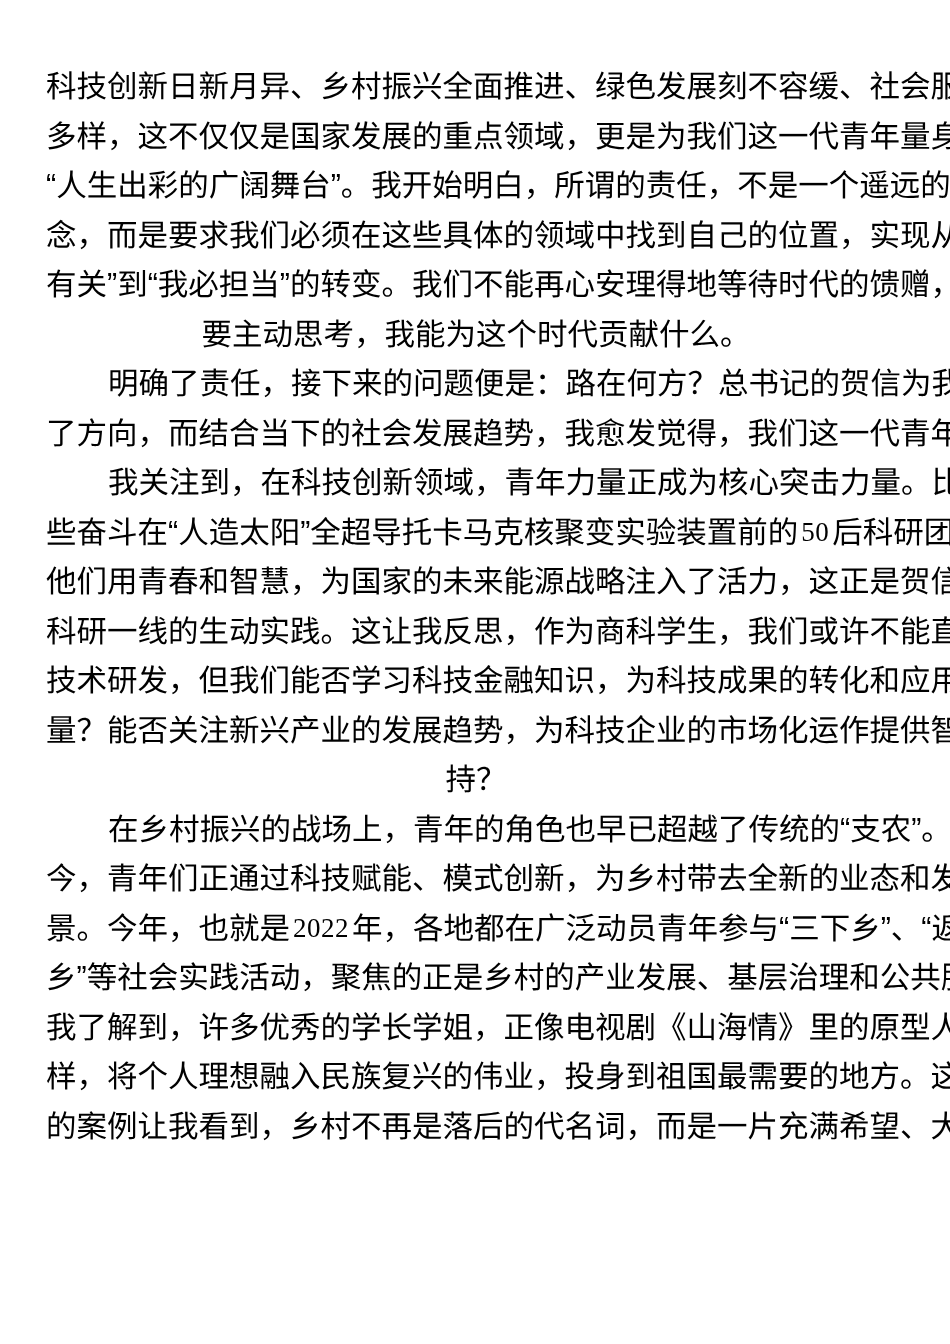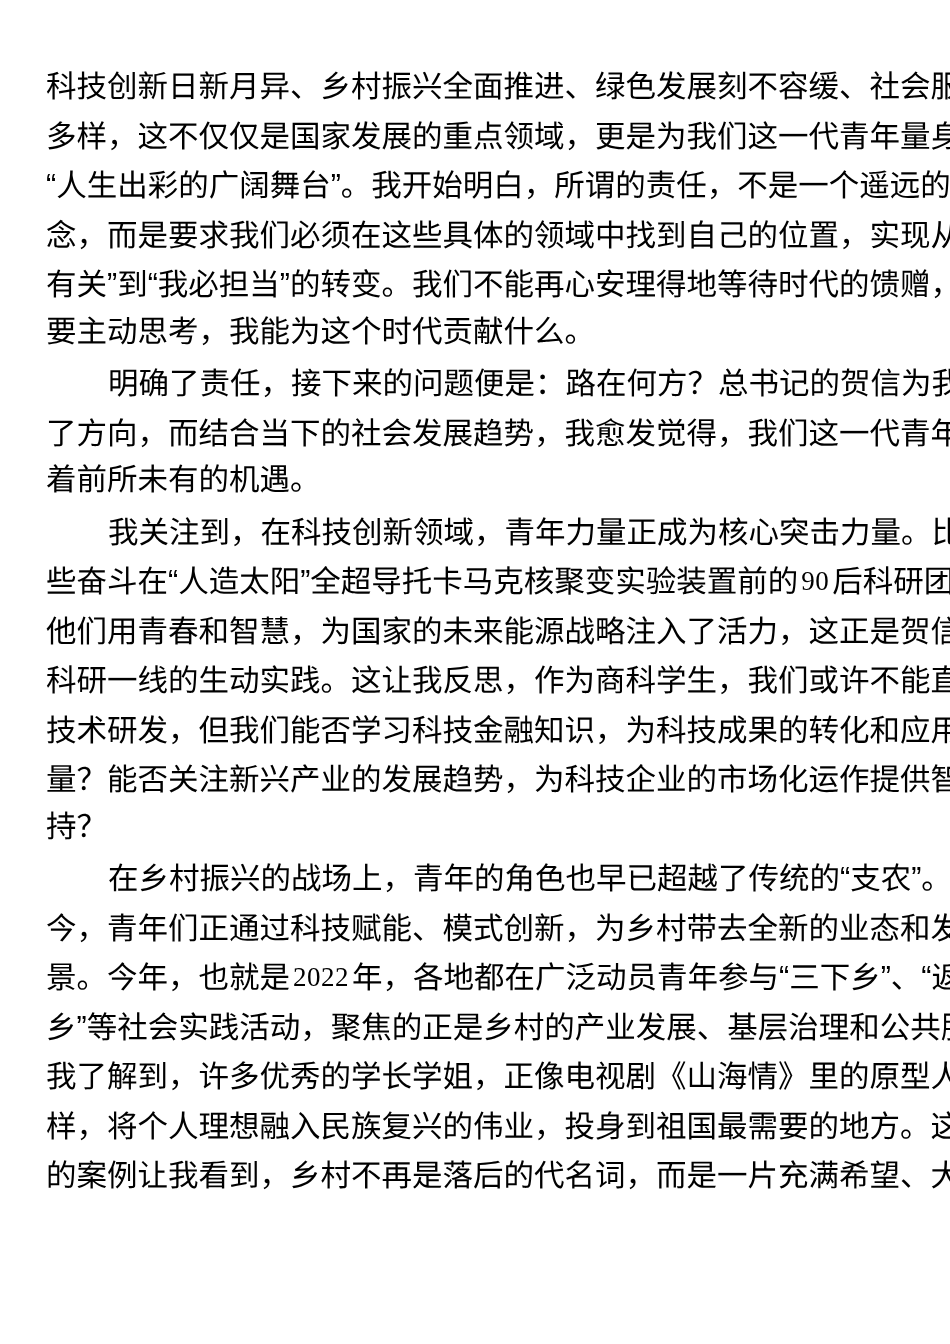--- a/index.html
+++ b/index.html
@@ -47,22 +47,21 @@
     white-space: normal;
   }
 
   .doc-line.justify > span {
     display: inline-block;
   }
 
   
   .doc-line.last {
     display: block;
-    text-align: left;
-    font-family: Liberation Mono, monospace;
+    text-align: center;
   }
 
   
   .doc-line.indent {
     padding-left: 62px;
     width: 798px;
   }
 
   .doc-line.heading {
     font-weight: 400;
@@ -301,21 +300,20 @@
         <span>得</span>
         <span>，</span>
         <span>我</span>
         <span>们</span>
         <span>这</span>
         <span>一</span>
         <span>代</span>
         <span>青</span>
         <span>年</span>
       </div>
-      <div class="doc-line last">着前所未有的机遇。</div>
       <div class="doc-line indent justify">
         <span>我</span>
         <span>关</span>
         <span>注</span>
         <span>到</span>
         <span>，</span>
         <span>在</span>
         <span>科</span>
         <span>技</span>
         <span>创</span>
@@ -359,21 +357,21 @@
         <span>克</span>
         <span>核</span>
         <span>聚</span>
         <span>变</span>
         <span>实</span>
         <span>验</span>
         <span>装</span>
         <span>置</span>
         <span>前</span>
         <span>的</span>
-        <span class="num">90</span>
+        <span class="num">50</span>
         <span>后</span>
         <span>科</span>
         <span>研</span>
         <span>团</span>
       </div>
       <div class="doc-line justify">
         <span>他</span>
         <span>们</span>
         <span>用</span>
         <span>青</span>

